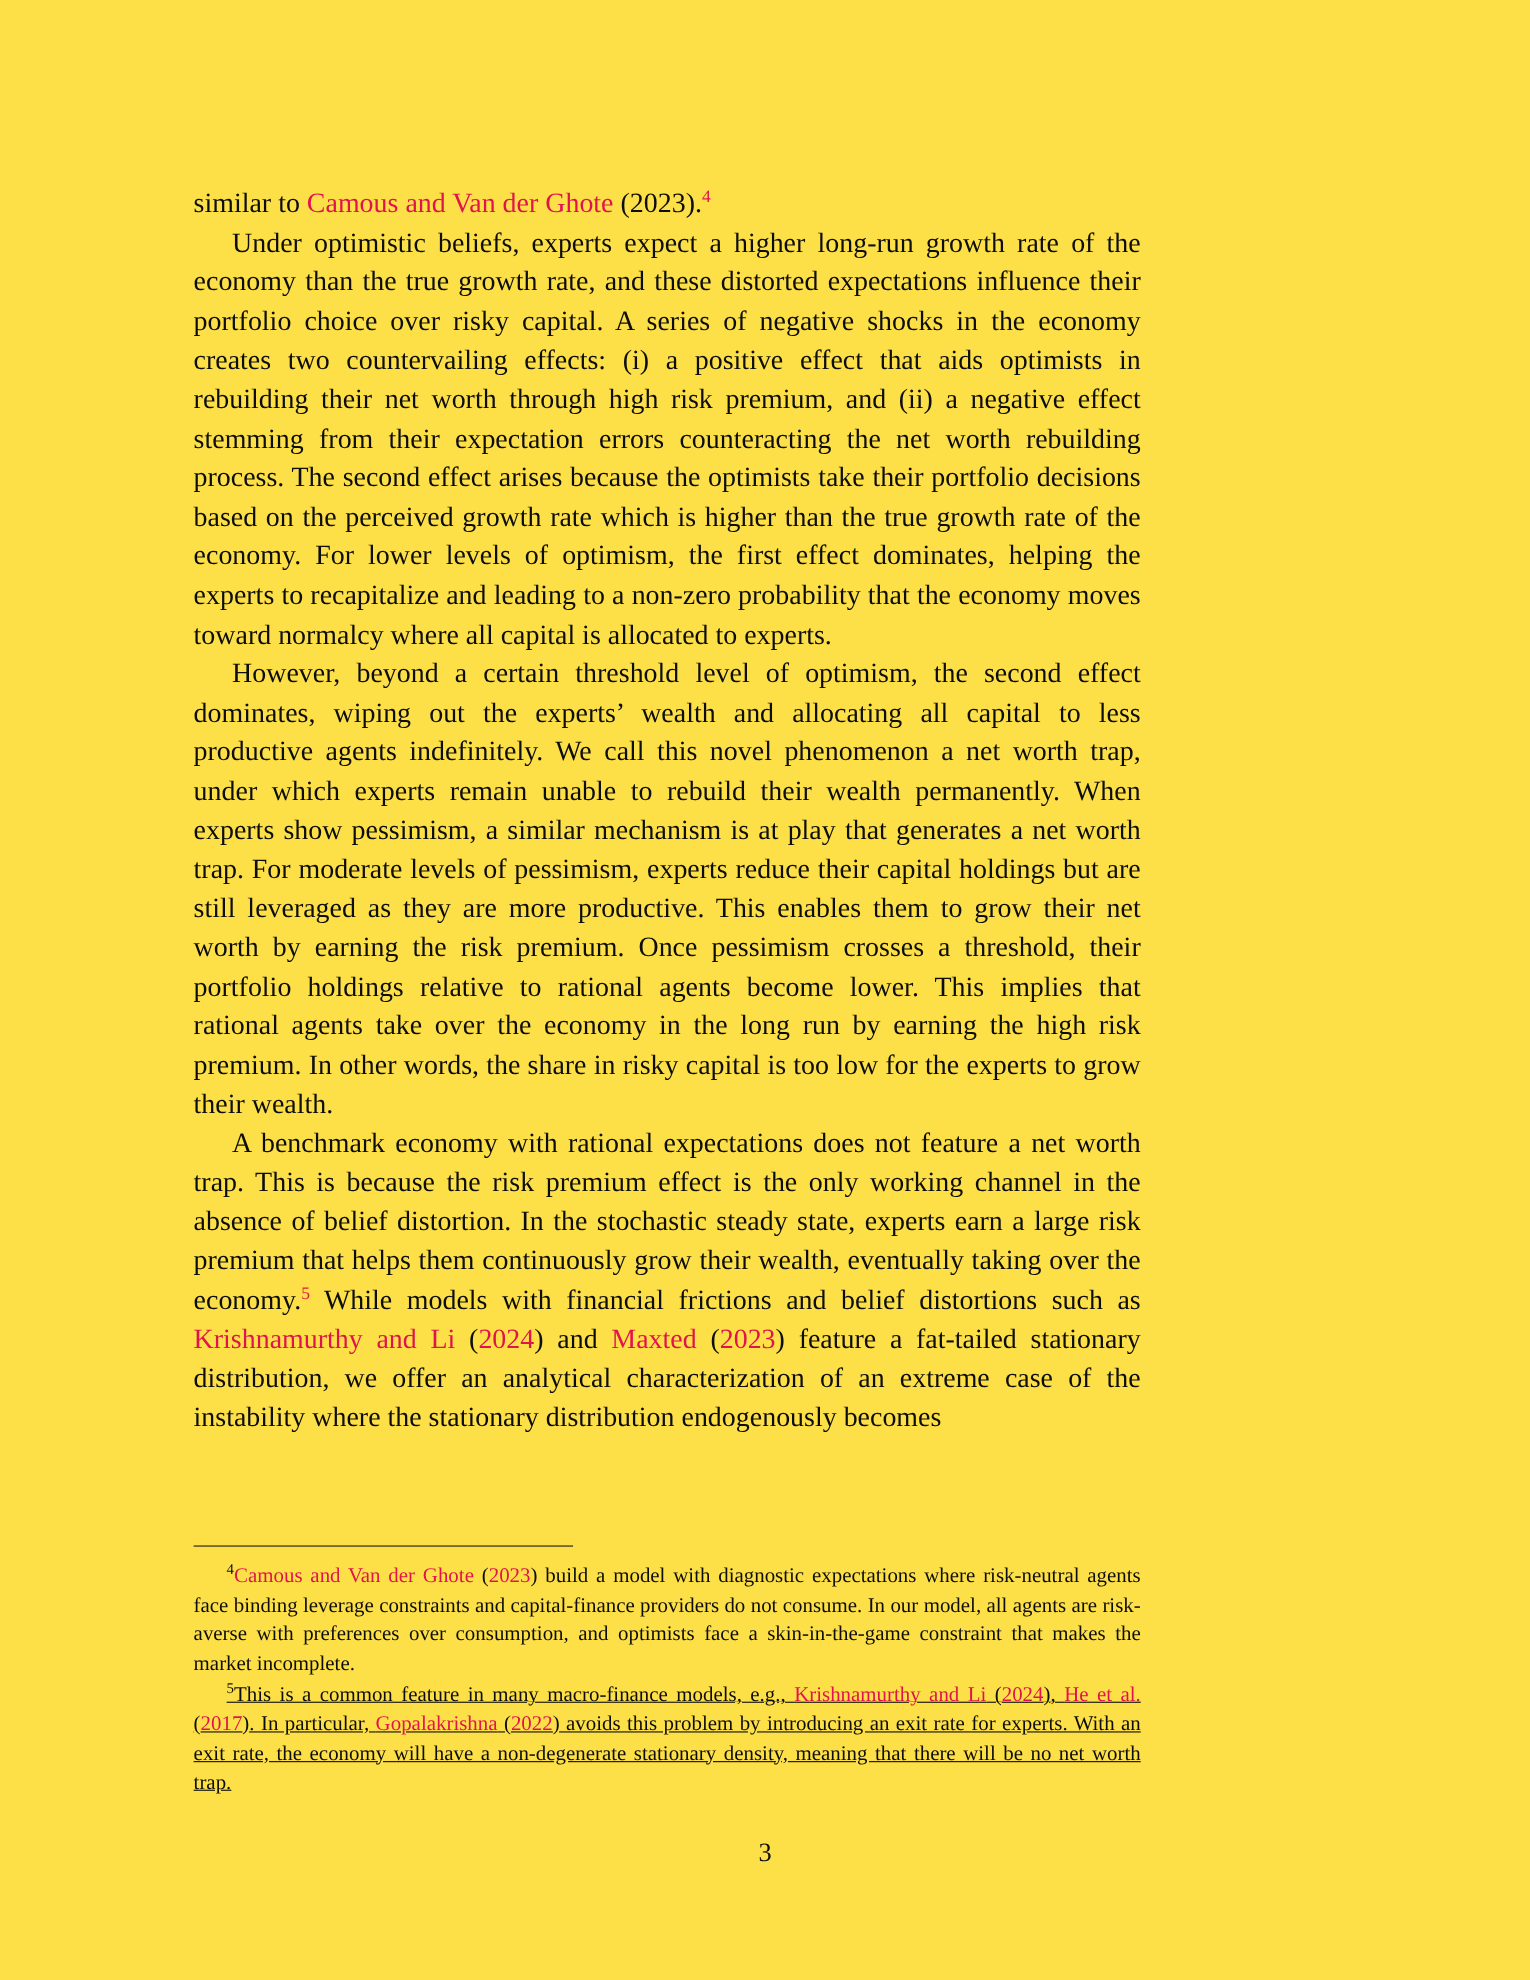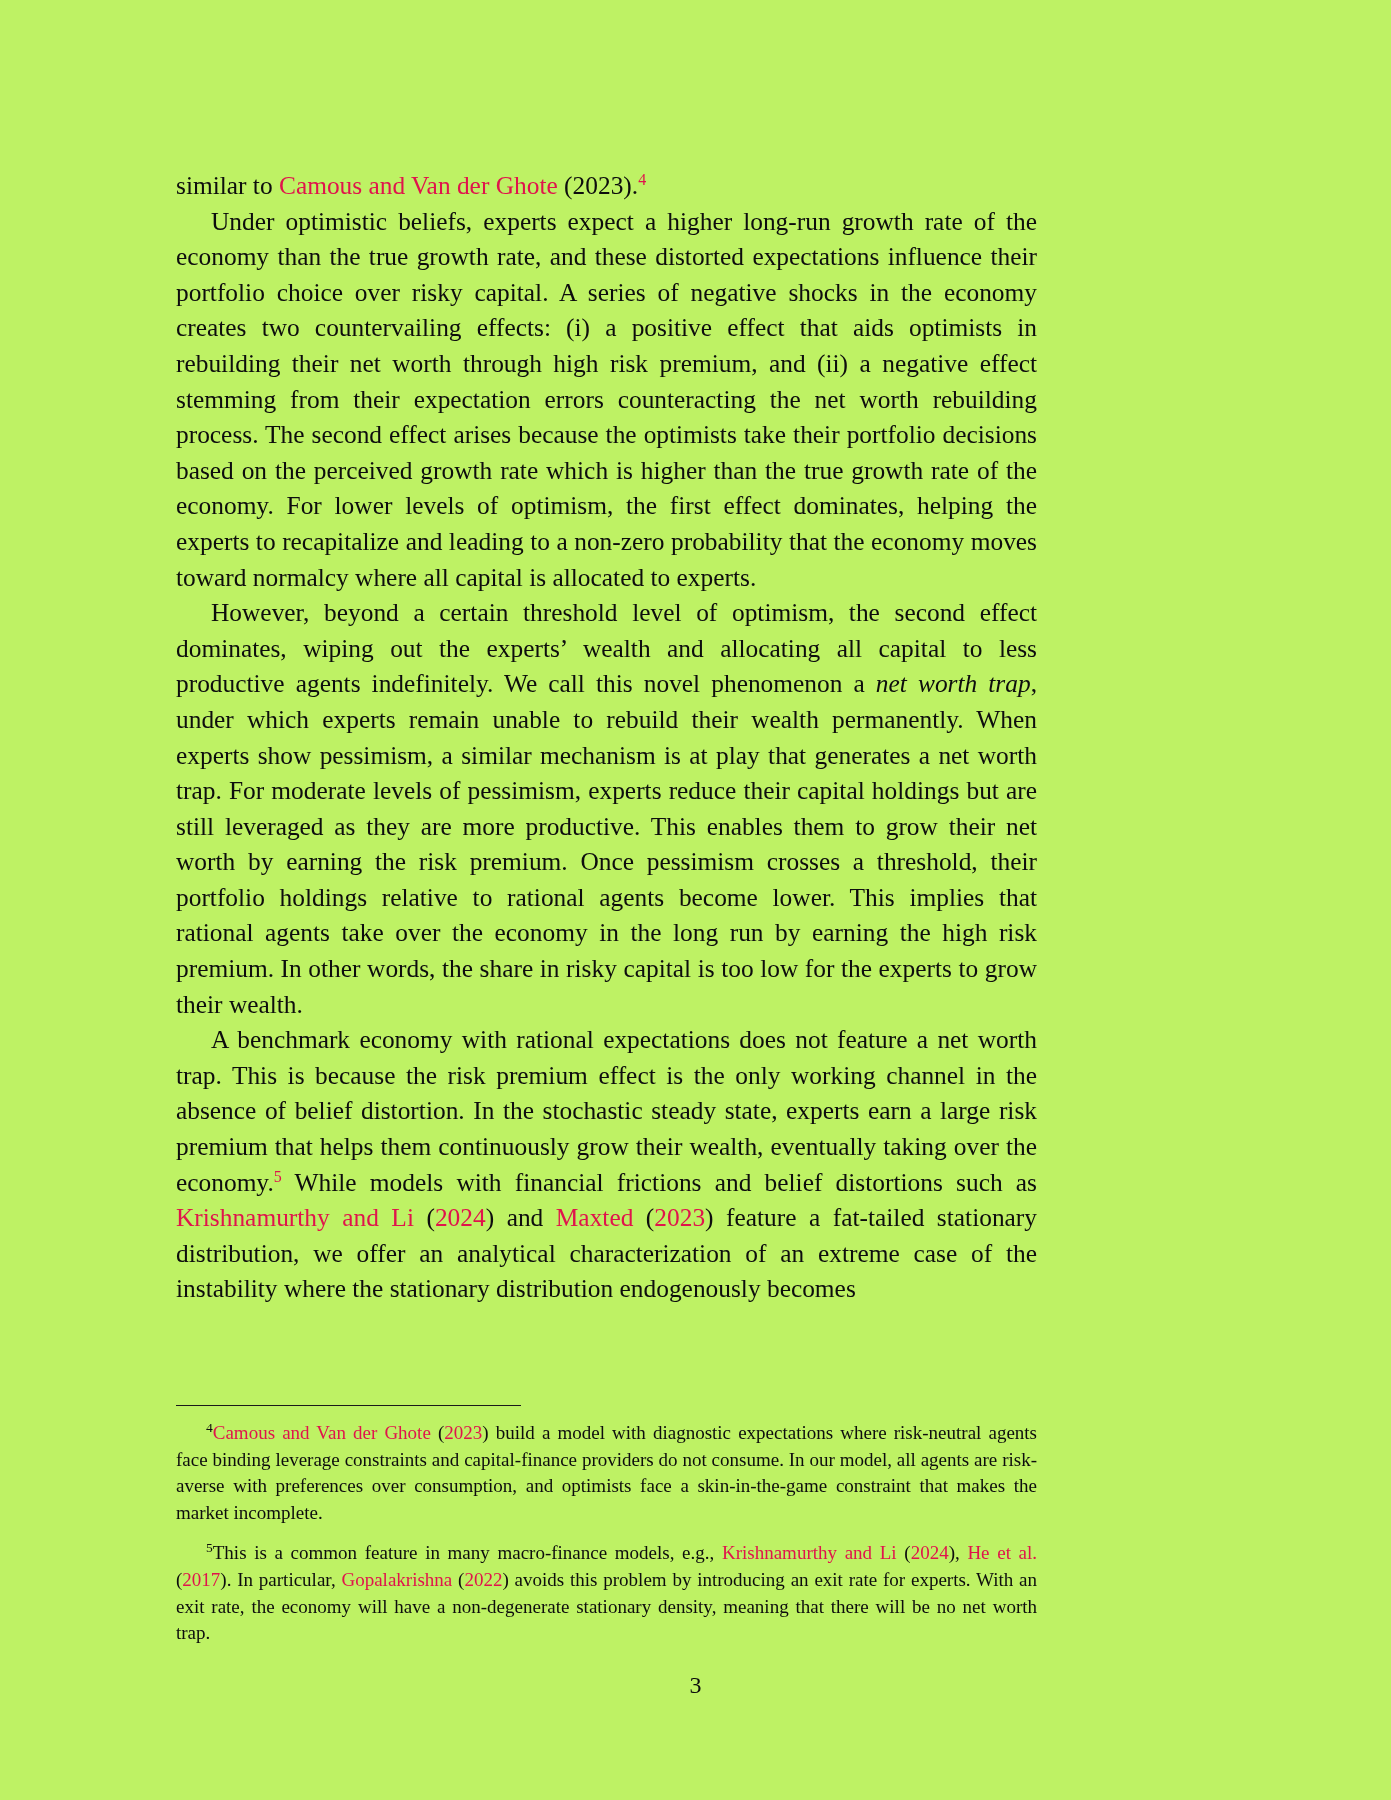--- a/index.html
+++ b/index.html
@@ -13,21 +13,21 @@
     font-family: "Liberation Serif", "DejaVu Serif", serif;
     color: #0d0d0d;
     position: relative;
     overflow: hidden;
   }
   .page {
     position: absolute;
     left: 0; top: 0;
     width: 1391px;
     height: 1800px;
-    background: #bef264;
+    background: #fde047;
   }
   .text-column {
     position: absolute;
     left: 176px;
     top: 168px;
     width: 861px;
   }
   p.body-par {
     margin: 0;
     font-size: 25.4px;
@@ -40,21 +40,20 @@
   p.body-par.indented {
     text-indent: 35px;
   }
   p.body-par.first {
     text-indent: 0;
   }
   .cite {
     color: #e0144c;
   }
   .ital {
-    font-style: italic;
   }
   sup.fn-ref {
     font-size: 16px;
     vertical-align: super;
     line-height: 0;
     color: #e0144c;
   }
   .footnote-area {
     position: absolute;
     left: 176px;
@@ -69,21 +68,22 @@
     margin: 0 0 14px 0;
   }
   p.footnote {
     margin: 0;
     font-size: 19px;
     line-height: 26.6px;
     text-align: justify;
     text-indent: 30px;
   }
   p.footnote + p.footnote {
-    margin-top: 14px;
+    margin-top: 2px;
+    text-decoration: underline;
   }
   sup.fn-num {
     font-size: 13.5px;
     vertical-align: super;
     line-height: 0;
   }
   .page-number {
     position: absolute;
     left: 0;
     top: 1672px;

